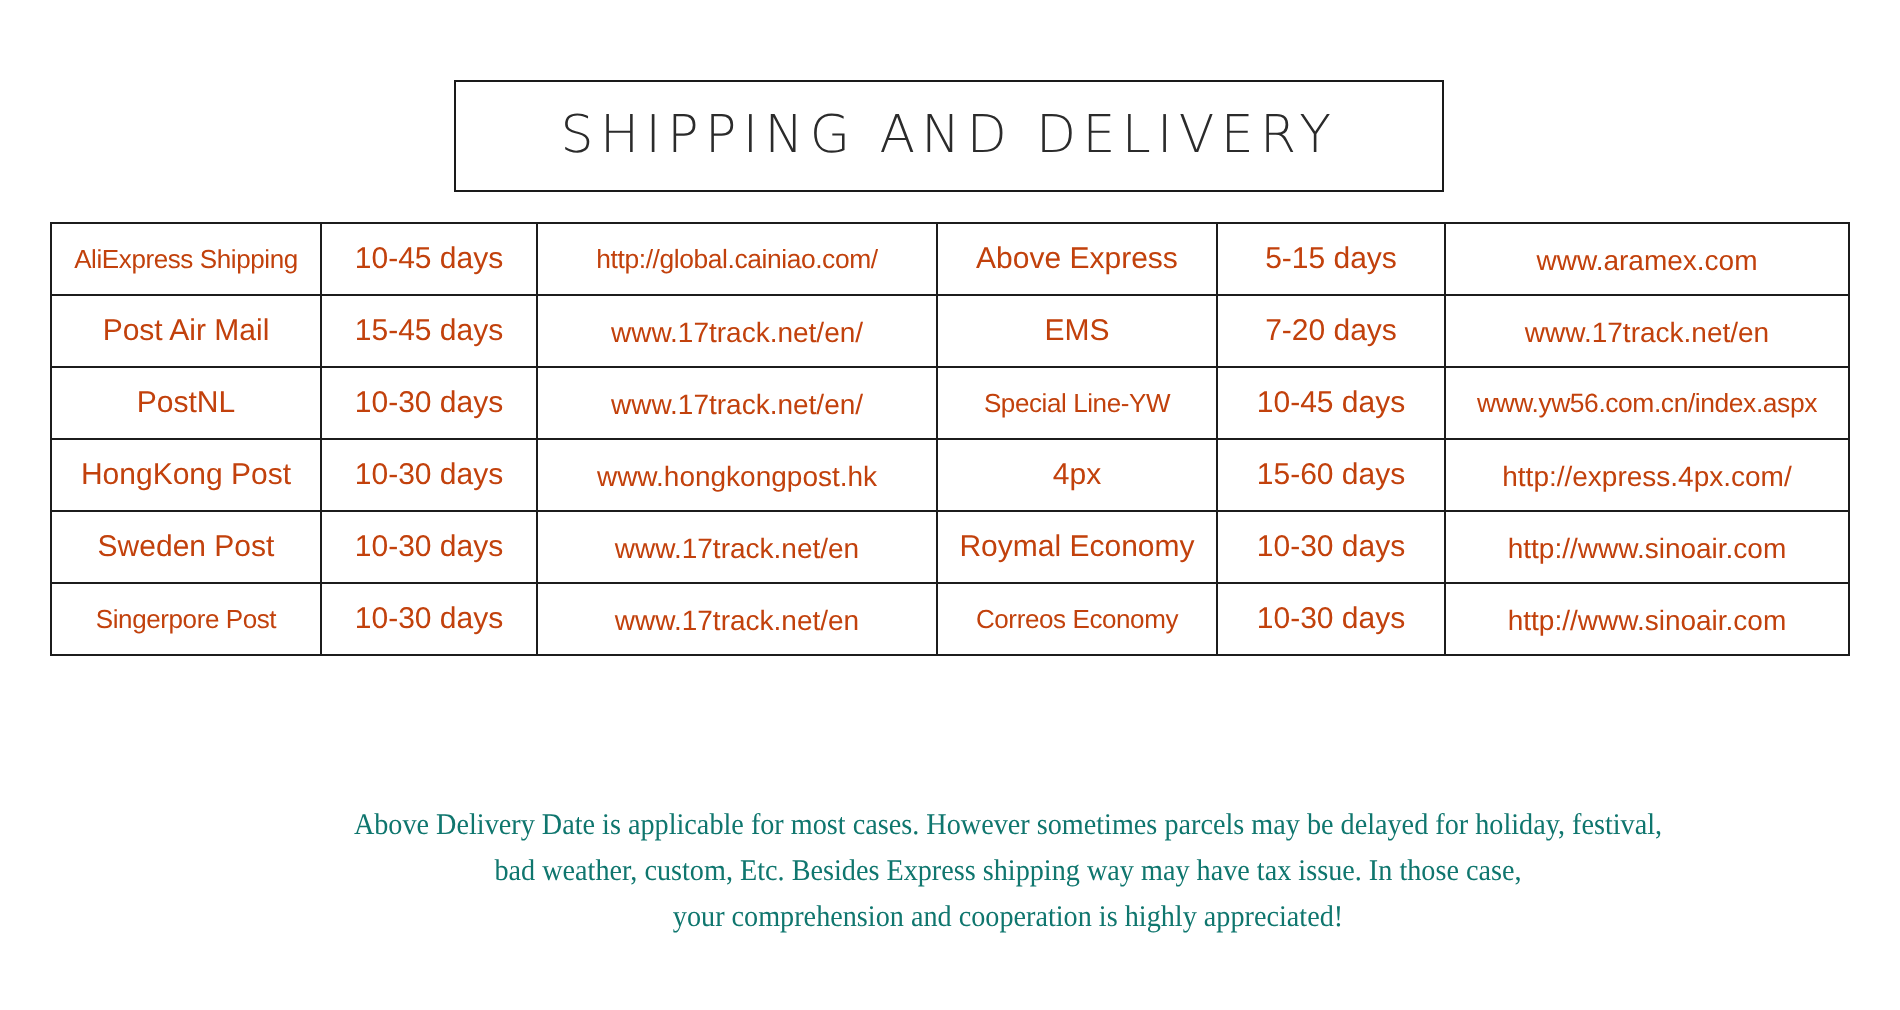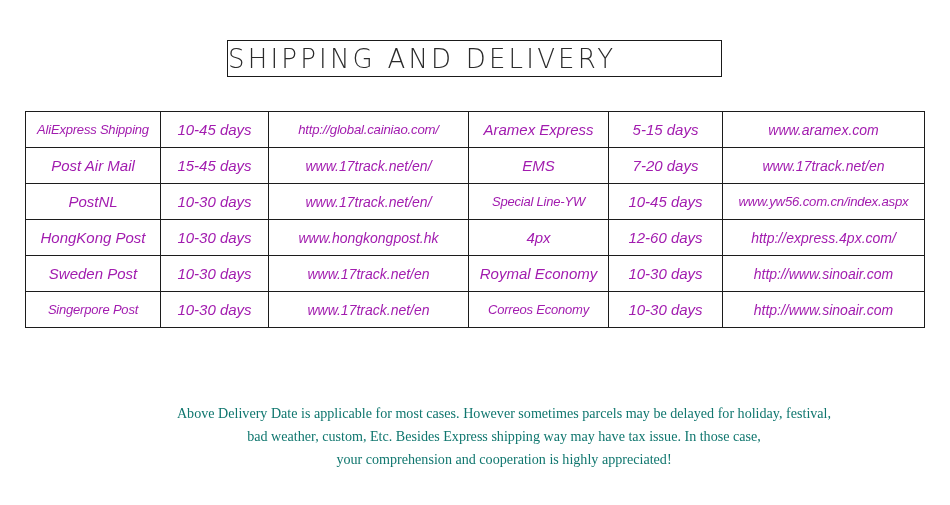--- a/index.html
+++ b/index.html
@@ -15,26 +15,26 @@
     overflow: hidden;
     position: relative;
   }
 
   
   #title-box {
     position: absolute;
     left: 227px;
     top: 40px;
     width: 495px;
-    height: 37px;
+    height: 56px;
     border: 1.5px solid #1a1a1a;
     box-sizing: border-box;
     display: flex;
     align-items: center;
-    justify-content: flex-start;
+    justify-content: center;
   }
   #title-text {
     font-family: "DejaVu Sans", sans-serif;
     font-weight: 300;
     font-size: 26px;
     letter-spacing: 3.2px;
     color: #2b2b2b;
     white-space: nowrap;
   }
 
@@ -58,22 +58,21 @@
     overflow: hidden;
   }
   .hdr {
     font-size: 19.5px;
     font-weight: 400;
     letter-spacing: 0.1px;
     color: #141414;
   }
   .cell {
     font-size: 15px;
-    color: #a21caf;
-    font-style: italic;
+    color: #c2410c;
   }
   .cell.way { font-size: 15px; }
   .cell.way.tight { font-size: 13px; letter-spacing: -0.2px; }
   .cell.site { font-size: 14px; }
   .cell.site.tight { font-size: 13.2px; letter-spacing: -0.2px; }
 
   
   col.c-way   { width: 135px; }
   col.c-days  { width: 108px; }
   col.c-site  { width: 200px; }
@@ -110,21 +109,21 @@
       <col class="c-site">
     <col class="c-way2">
       <col class="c-days2">
       <col class="c-site2">
   </colgroup>
   <tbody id="table-body">
       <tr>
         <td class="cell way tight">AliExpress Shipping</td>
         <td class="cell">10-45 days</td>
         <td class="cell site tight">http://global.cainiao.com/</td>
-        <td class="cell way">Aramex Express</td>
+        <td class="cell way">Above Express</td>
         <td class="cell">5-15 days</td>
         <td class="cell site">www.aramex.com</td>
       </tr>
       <tr>
         <td class="cell way">Post Air Mail</td>
         <td class="cell">15-45 days</td>
         <td class="cell site">www.17track.net/en/</td>
         <td class="cell way">EMS</td>
         <td class="cell">7-20 days</td>
         <td class="cell site">www.17track.net/en</td>
@@ -135,21 +134,21 @@
         <td class="cell site">www.17track.net/en/</td>
         <td class="cell way tight">Special Line-YW</td>
         <td class="cell">10-45 days</td>
         <td class="cell site tight">www.yw56.com.cn/index.aspx</td>
       </tr>
       <tr>
         <td class="cell way">HongKong Post</td>
         <td class="cell">10-30 days</td>
         <td class="cell site">www.hongkongpost.hk</td>
         <td class="cell way">4px</td>
-        <td class="cell">12-60 days</td>
+        <td class="cell">15-60 days</td>
         <td class="cell site">http://express.4px.com/</td>
       </tr>
       <tr>
         <td class="cell way">Sweden Post</td>
         <td class="cell">10-30 days</td>
         <td class="cell site">www.17track.net/en</td>
         <td class="cell way">Roymal Economy</td>
         <td class="cell">10-30 days</td>
         <td class="cell site">http://www.sinoair.com</td>
       </tr>

